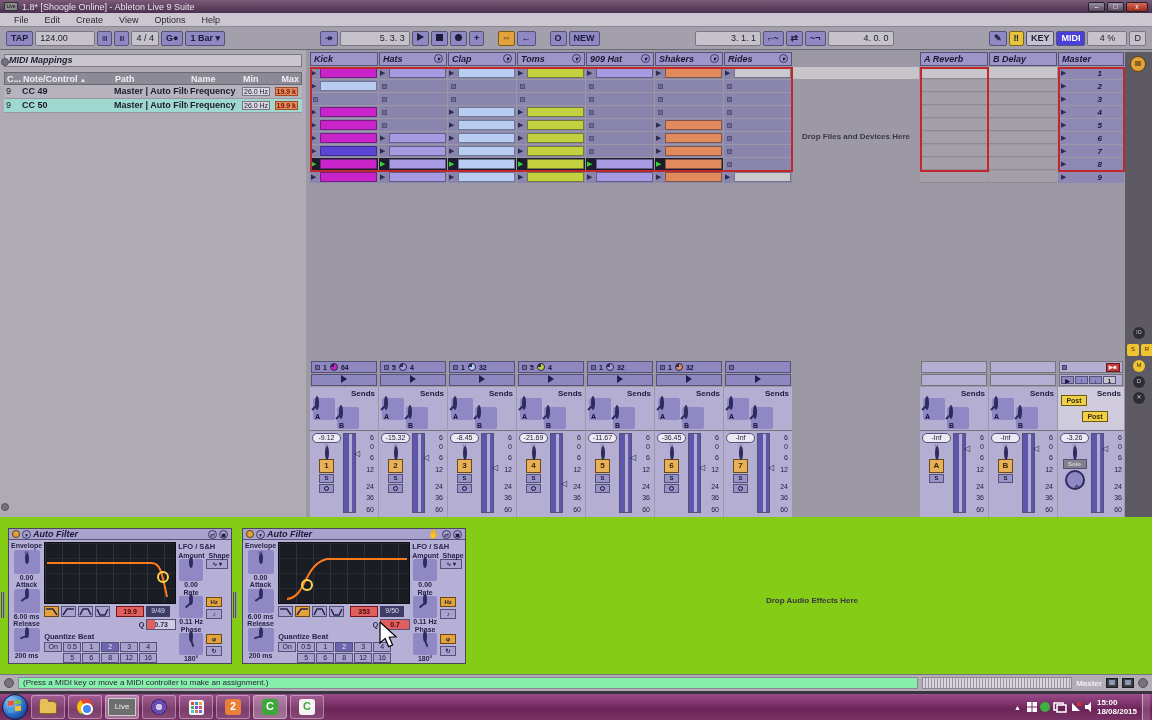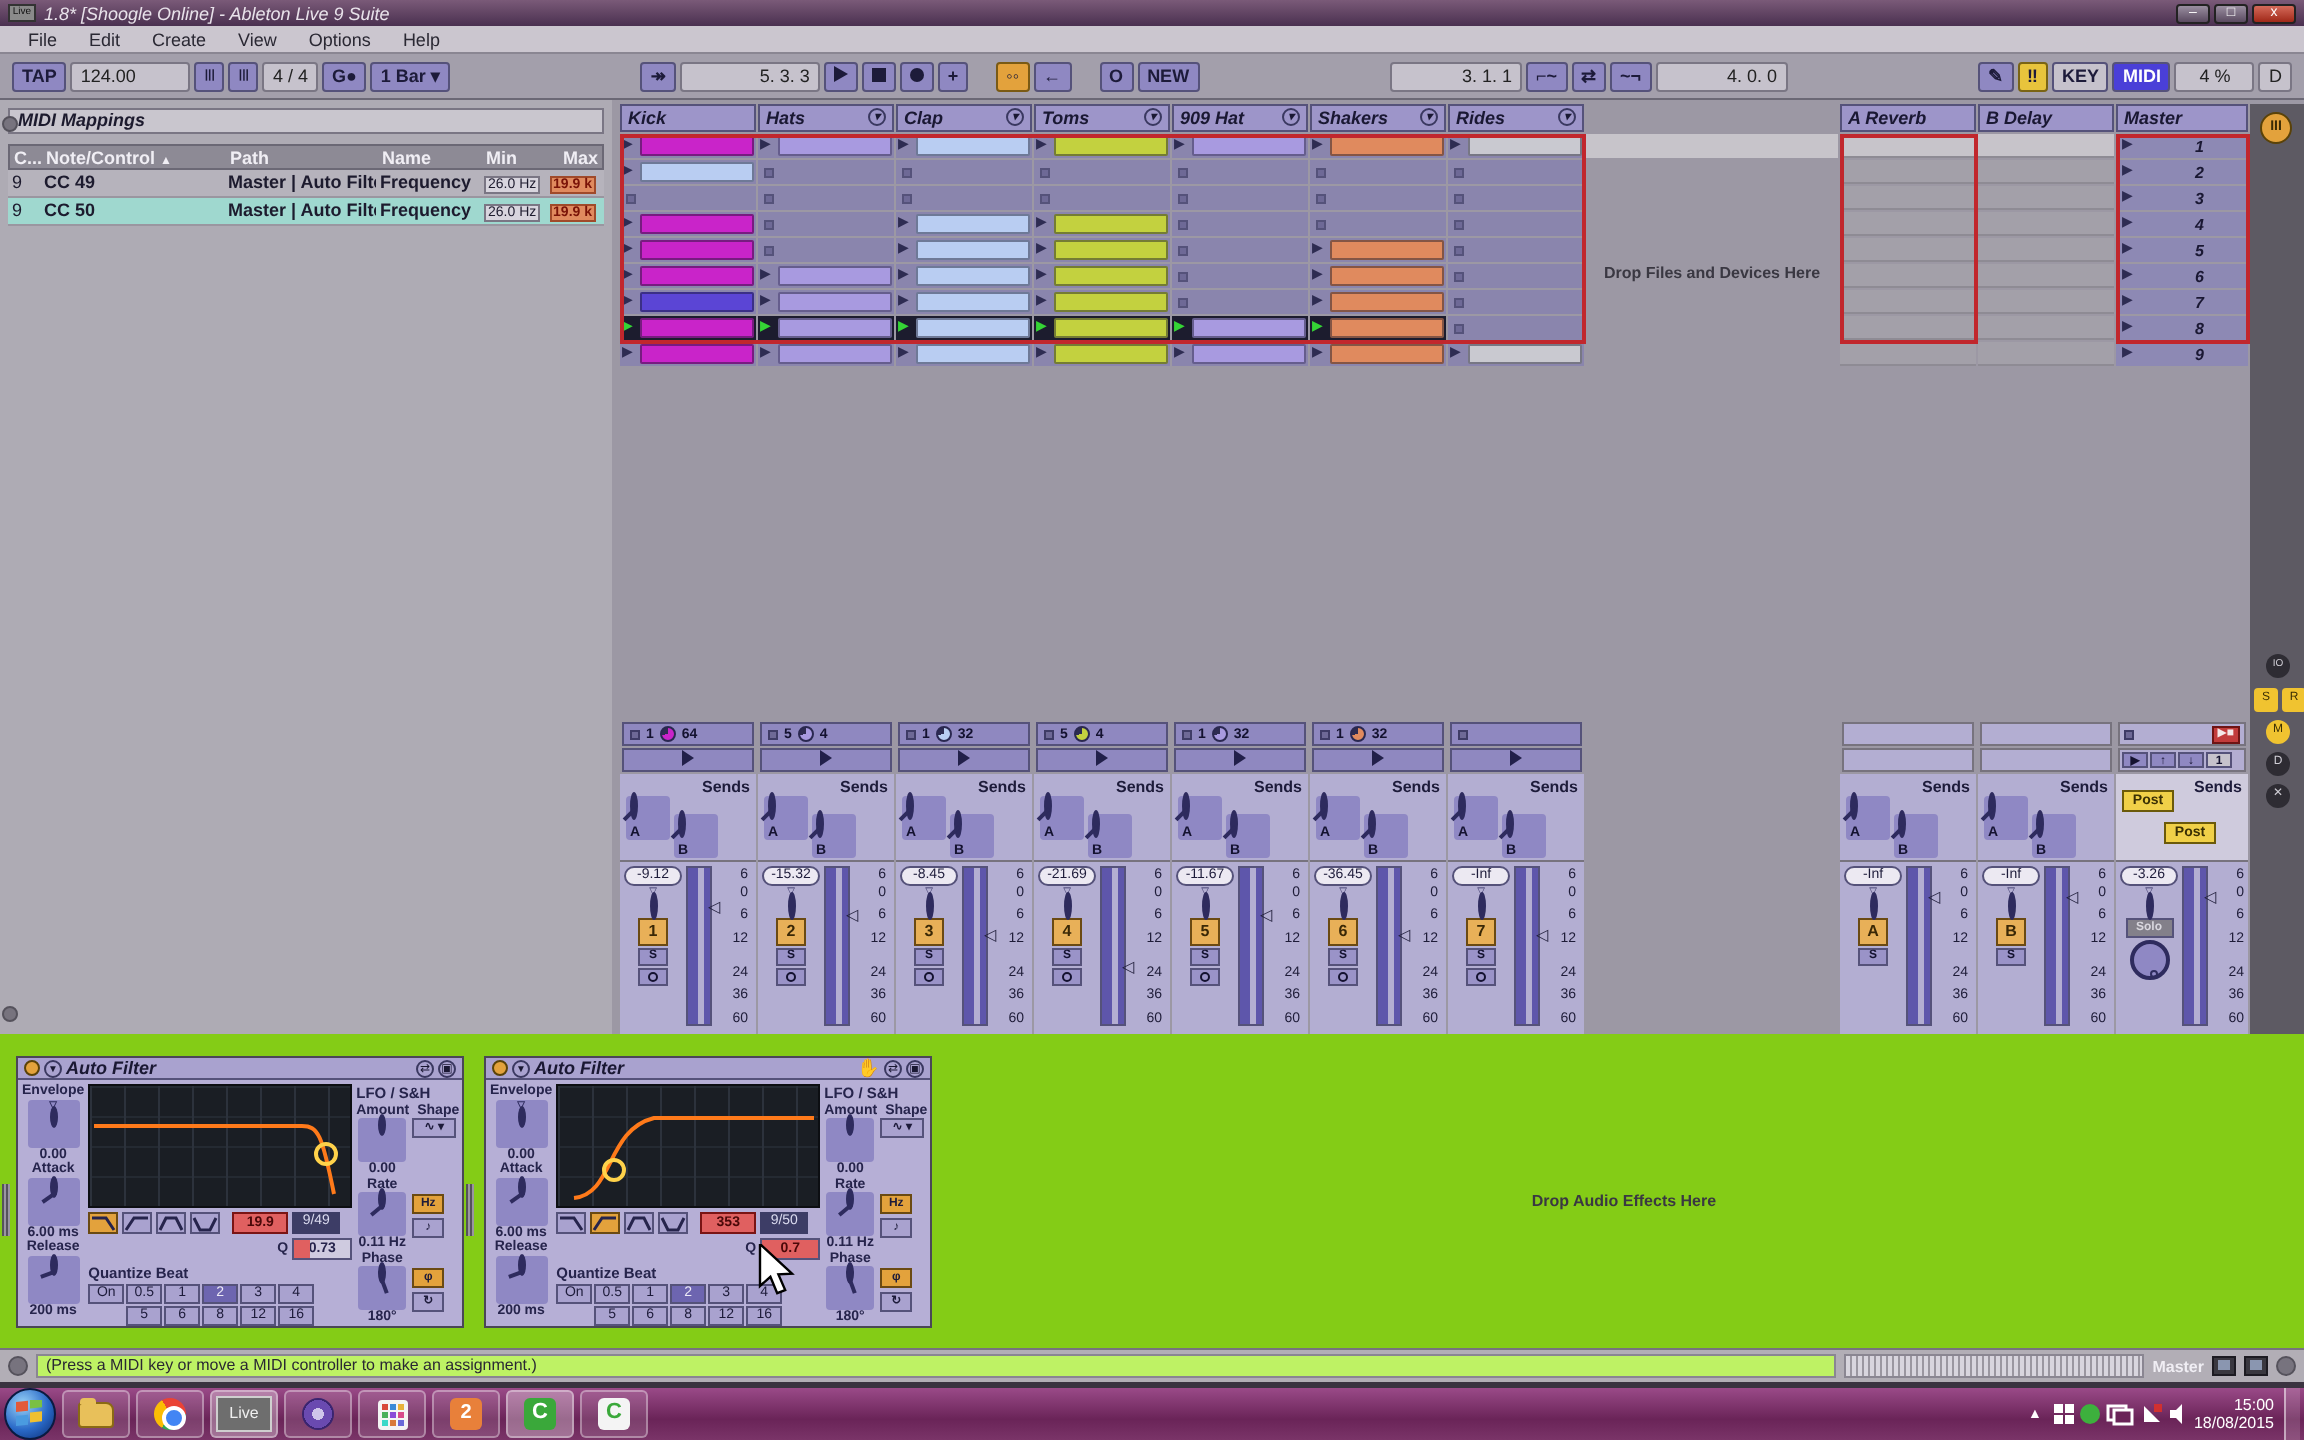--- a/index.html
+++ b/index.html
@@ -2,21 +2,21 @@
 <html><head>
 <meta charset="utf-8">
 <style>
   * { box-sizing: border-box; margin:0; padding:0; }
   html,body { width:1152px; height:720px; overflow:hidden; }
   body { font-family:"Liberation Sans", sans-serif; background:#a29daa; position:relative; font-size:9px; color:#1d1b2e; }
 
   
   #titlebar { height:13px; background:linear-gradient(180deg,#7a5a78,#4a3050); color:#e8e2ea; display:flex; align-items:center; padding:0 4px; font-size:9px; }
   #titlebar .app-ic { width:14px; height:9px; background:#8a8a8a; border:1px solid #333; font-size:5px; color:#111; line-height:7px; text-align:center; margin-right:4px; }
-  #titlebar .t { flex:1;font-style:italic; }
+  #titlebar .t { flex:1; }
   .winbtn { width:17px; height:10px; margin-left:2px; border:1px solid #222; border-radius:2px; background:linear-gradient(#9a8ea0,#5a4a60); color:#fff; font-size:7px; line-height:8px; text-align:center; }
   .winbtn.close { background:linear-gradient(#d46a5a,#a02818); width:22px; }
 
   
   #menubar { height:14px; background:#cbc6cf; border-bottom:1px solid #8a8692; display:flex; align-items:center; padding-left:6px; }
   .menu-item { padding:0 8px; color:#2a2833; }
 
   
   #transport { height:23px; background:#a39fab; border-bottom:1px solid #6b6875; display:flex; align-items:center; padding:0 6px; gap:2px; }
   .tbox { background:#8f88c2; border:1px solid #55527a; border-radius:2px; color:#1d1b3a; padding:1px 4px; font-weight:bold; font-size:9px; line-height:11px; }
@@ -145,21 +145,21 @@
   .lfo-cell .kbox3 { width:24px; height:22px; background:#8f88c4; border-radius:2px; margin:0 auto; }
   .lfo-cell .kbox3 .knob { margin:2px auto; }
   .waves { width:22px; height:10px; background:#a9a2cf; border:1px solid #55527a; font-size:6px; line-height:8px; text-align:center; color:#1d1b3a; }
   .side-btn { width:16px; height:10px; background:#a9a2cf; border:1px solid #55527a; font-size:6px; font-weight:bold; text-align:center; line-height:8px; color:#1d1b3a; margin-bottom:2px; }
   .side-btn.on { background:#e3a23c; border-color:#6b4a12; }
   .dev-drop { flex:1; text-align:center; font-size:8px; font-weight:bold; color:#3a3842; padding-top:68px; }
 
   
   #status-bar { height:17px; background:#b2aeb6; border-top:1px solid #77737e; display:flex; align-items:center; padding:0 4px; gap:4px; }
   .sb-circle { width:10px; height:10px; border-radius:50%; background:#77737e; border:1px solid #55525c; }
-  #sb-info { flex:1; height:12px; background:#bef264; border:1px solid #8a8692; font-size:8px; line-height:10px; padding:0 4px; color:#2a2833; }
+  #sb-info { flex:1; height:12px; background:#86efac; border:1px solid #8a8692; font-size:8px; line-height:10px; padding:0 4px; color:#2a2833; }
   #sb-keys { width:150px; height:12px; border:1px solid #8a8692; background:repeating-linear-gradient(90deg,#d8d5de 0 2px,#9a96a0 2px 3px); }
   #sb-master { font-size:8px; font-weight:bold; color:#f0eef4; }
   .sb-mon { width:12px; height:10px; background:#3a3840; border:1px solid #1d1b22; }
   .sb-mon i { display:block; width:6px; height:5px; margin:1px auto; background:#8a96b0; }
 
   
   #gap { height:3px; background:#3a3340; }
   #taskbar { height:26px; background:linear-gradient(180deg,#9a4a88,#6a2458 60%,#7a3468); display:flex; align-items:center; padding:0 2px; gap:3px; }
   .tb-btn { width:34px; height:24px; border:1px solid rgba(255,255,255,.35); border-radius:3px; background:rgba(255,255,255,.12); display:flex; align-items:center; justify-content:center; }
   .tb-btn.active { background:rgba(255,255,255,.32); }
@@ -169,21 +169,21 @@
   .tb-folder::before { content:""; position:absolute; top:-3px; left:0; width:8px; height:3px; background:#e8c05a; border-radius:2px 2px 0 0; }
   .tb-chrome { width:16px; height:16px; border-radius:50%; background:conic-gradient(from -30deg,#ea4335 0 120deg,#34a853 0 240deg,#fbbc05 0 360deg); position:relative; }
   .tb-chrome::after { content:""; position:absolute; left:4px; top:4px; width:8px; height:8px; border-radius:50%; background:#4285f4; border:2px solid #fff; }
   .tb-disc { width:16px; height:16px; border-radius:50%; background:radial-gradient(circle,#cfc6ea 0 3px,#6a4ab0 3px 7px,#3a2470 7px); }
   .tb-grid { width:15px; height:15px; background:#f4f4f4; border-radius:2px; display:grid; grid-template-columns:1fr 1fr 1fr; gap:1px; padding:2px; }
   .tb-grid b { background:#d84a3a; } .tb-grid b:nth-child(2){background:#3a8ad8;} .tb-grid b:nth-child(3){background:#e8b23a;} .tb-grid b:nth-child(4){background:#4ab05a;} .tb-grid b:nth-child(5){background:#8a4ad8;} .tb-grid b:nth-child(6){background:#d84a8a;} .tb-grid b:nth-child(7){background:#3ad8c8;} .tb-grid b:nth-child(8){background:#d87a3a;} .tb-grid b:nth-child(9){background:#6a6ad8;}
   .tb-two { width:16px; height:16px; background:#e8803a; border-radius:3px; color:#fff; font-size:10px; font-weight:bold; text-align:center; line-height:15px; }
   .tb-cam { width:16px; height:16px; border-radius:3px; background:#3aa83a; color:#fff; font-size:11px; font-weight:bold; text-align:center; line-height:15px; }
   .tb-cam.alt { background:#f4f4f4; color:#3aa83a; }
   #tray { margin-left:auto; display:flex; align-items:center; gap:5px; color:#fff; }
-  #tray .clock { text-align:right; font-size:8px; line-height:9px; color:#fff; }
+  #tray .clock { text-align:left; font-size:8px; line-height:9px; color:#fff;font-weight:bold; }
   #show-desktop { width:8px; height:26px; background:rgba(255,255,255,.15); border-left:1px solid rgba(255,255,255,.5); }
 
   
   #cursor { position:absolute; left:378px; top:622px; z-index:99; }
 </style>
 </head>
 <body>
 
 <div id="titlebar">
   <span class="app-ic">Live</span>

